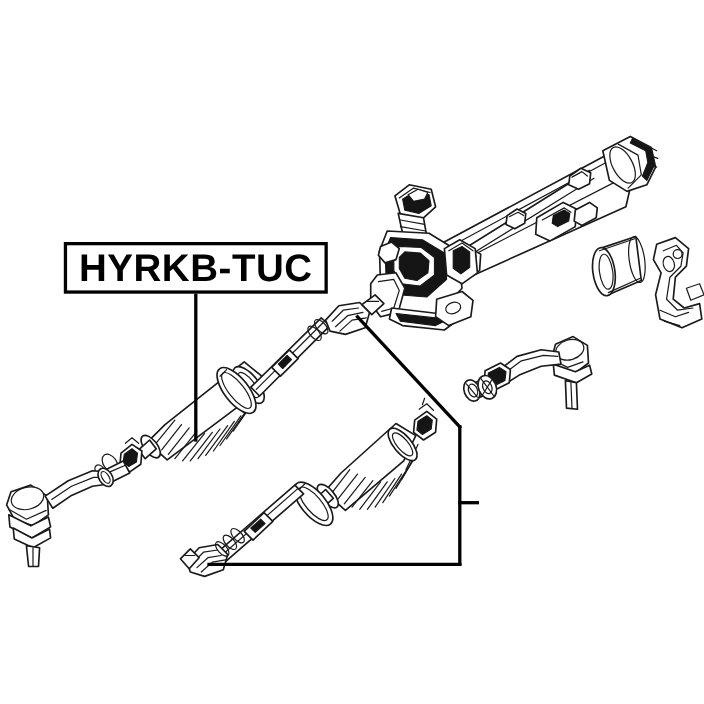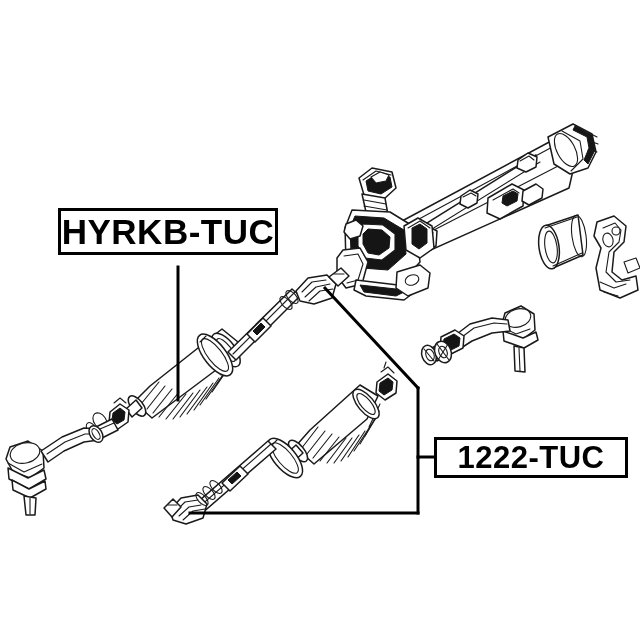--- a/index.html
+++ b/index.html
@@ -5,21 +5,21 @@
   html,body{margin:0;padding:0;background:#ffffff;}
   body{width:640px;height:640px;overflow:hidden;font-family:"Liberation Sans",sans-serif;}
   #stage{position:relative;width:640px;height:640px;background:#fff;}
   #art{position:absolute;left:0;top:0;width:640px;height:640px;}
 
   .callout{position:absolute;background:#fff;border:3px solid #000;
            display:flex;align-items:center;justify-content:center;box-sizing:border-box;}
   .callout span{font-family:"Liberation Sans",sans-serif;font-weight:700;color:#000;
                 white-space:nowrap;letter-spacing:.5px;}
 
-  #callout-hyrkb{left:58px;top:208px;width:220px;height:47px;}
+  #callout-hyrkb{left:58px;top:220px;width:240px;height:47px;}
   #callout-hyrkb span{font-size:35px;}
   #callout-1222{left:434px;top:437px;width:194px;height:41px;}
   #callout-1222 span{font-size:31px;}
 </style>
 </head>
 <body>
 
 <div id="stage">
 
   <svg id="art" viewBox="0 0 640 640">
@@ -303,17 +303,14 @@
       <path class="leader" d="M418 388 L418 513"></path>
       <path class="leader" d="M418 388 L325 288"></path>
       <path class="leader" d="M418 513 L190 513"></path>
     </g>
   </svg>
 
   <div class="callout" id="callout-hyrkb">
     <span>HYRKB-TUC</span>
   </div>
 
-  <div class="callout" id="callout-1222">
-    <span>1222-TUC</span>
-  </div>
 
 </div>
 
 </body></html>

